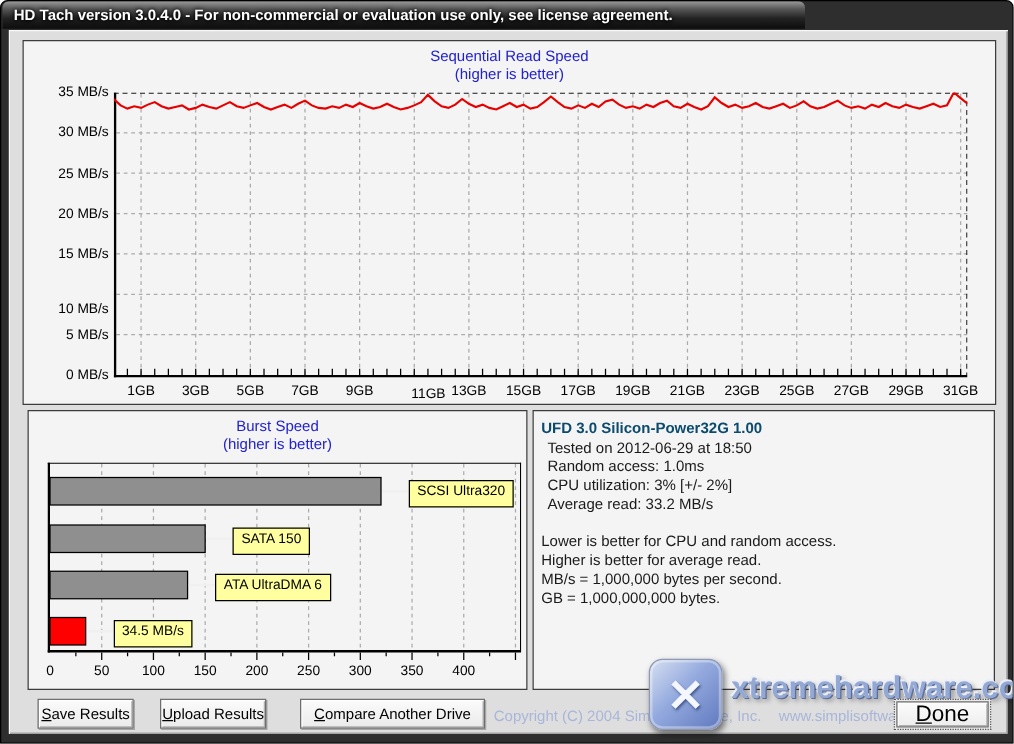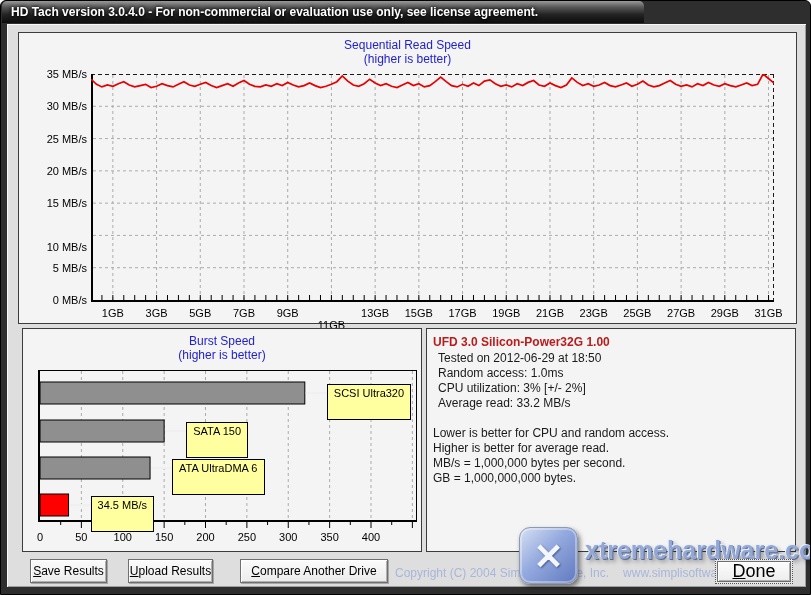--- a/index.html
+++ b/index.html
@@ -39,26 +39,26 @@
   #burst-plot{position:absolute;left:15px;top:41px;width:379px;height:160px;}
   .y-lab{
     position:absolute;left:4px;width:64px;text-align:right;
     font-size:11px;color:#000;height:13px;line-height:13px;
   }
   .x-lab{
     position:absolute;width:50px;text-align:center;
     font-size:11px;color:#000;height:13px;line-height:13px;
   }
   .bar-label{
-    position:absolute;height:36px;line-height:17px;padding:0 6px;
+    position:absolute;height:22px;line-height:17px;padding:0 6px;
     background:#ffffa0;border:1px solid #000;font-size:11px;color:#000;
     white-space:nowrap;z-index:3;
   }
   .info-header{
-    position:absolute;left:6px;top:6px;font-size:12px;font-weight:bold;color:#b91c1c;
+    position:absolute;left:6px;top:6px;font-size:12px;font-weight:bold;color:#0c4a6e;
     white-space:nowrap;
   }
   .info-line{position:absolute;left:11px;font-size:12px;color:#1a1a1a;white-space:nowrap;}
   .info-note{position:absolute;left:6px;font-size:12px;color:#1a1a1a;white-space:nowrap;}
   .btn{
     position:absolute;top:558px;height:24px;
     background:linear-gradient(#fbfbfb,#ebebeb);
     border:1px solid #6f6f6f;
     box-shadow:inset 1px 1px 0 #ffffff, inset -1px -1px 0 #b0b0b0, 1px 1px 0 rgba(0,0,0,.25);
     font-family:"Liberation Sans",sans-serif;font-size:12px;color:#000;
@@ -125,21 +125,21 @@
         <div class="y-lab" style="top: 196.429px; margin-top: 12px;">10 MB/s</div>
         <div class="y-lab" style="top: 228.714px;">5 MB/s</div>
         <div class="y-lab" style="top: 261px;">0 MB/s</div>
       </div>
     <div id="seq-xlabels">
         <div class="x-lab" style="left: 68.856px; top: 274px;">1GB</div>
         <div class="x-lab" style="left: 112.568px; top: 274px;">3GB</div>
         <div class="x-lab" style="left: 156.28px; top: 274px;">5GB</div>
         <div class="x-lab" style="left: 199.992px; top: 274px;">7GB</div>
         <div class="x-lab" style="left: 243.704px; top: 274px;">9GB</div>
-        <div class="x-lab" style="left: 287.416px; top: 286px;">11GB</div>
+        <div class="x-lab" style="left: 287.416px; top: 276px; text-align: right;">11GB</div>
         <div class="x-lab" style="left: 331.128px; top: 274px;">13GB</div>
         <div class="x-lab" style="left: 374.84px; top: 274px;">15GB</div>
         <div class="x-lab" style="left: 418.552px; top: 274px;">17GB</div>
         <div class="x-lab" style="left: 462.264px; top: 274px;">19GB</div>
         <div class="x-lab" style="left: 505.976px; top: 274px;">21GB</div>
         <div class="x-lab" style="left: 549.688px; top: 274px;">23GB</div>
         <div class="x-lab" style="left: 593.4px; top: 274px;">25GB</div>
         <div class="x-lab" style="left: 637.112px; top: 274px;">27GB</div>
         <div class="x-lab" style="left: 680.824px; top: 274px;">29GB</div>
         <div class="x-lab" style="left: 724.536px; top: 274px;">31GB</div>

